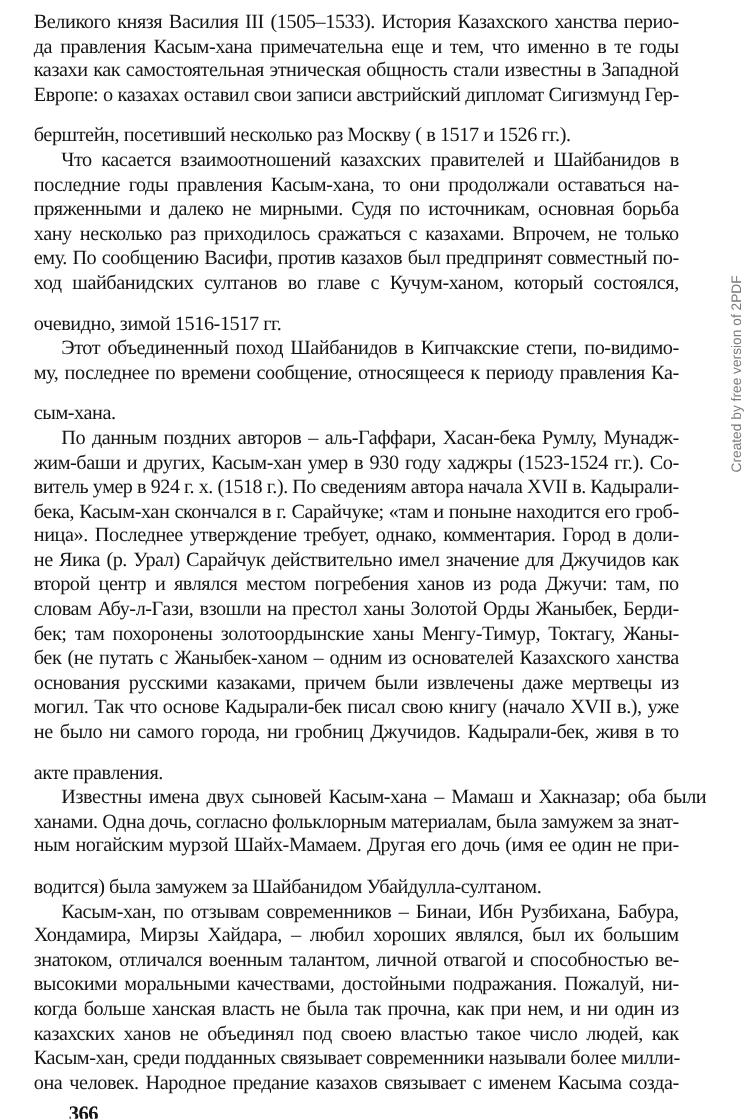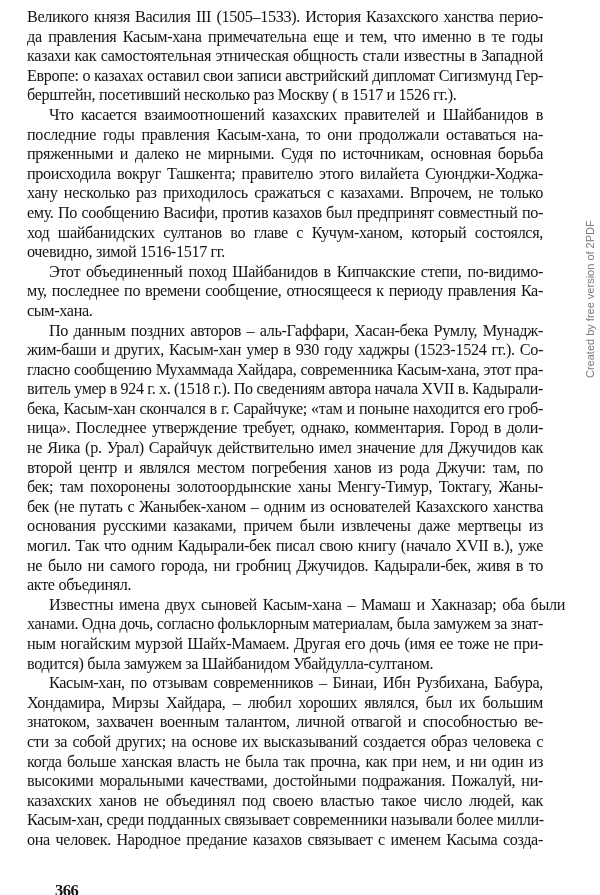--- a/index.html
+++ b/index.html
@@ -8,21 +8,21 @@
     background:#ffffff; color:#141414;
     font-family: "Liberation Serif", "DejaVu Serif", serif;
   }
   .page { position:absolute; left:27px; top:8px; width:516px; }
   .line {
     display:block; height:19.6px; line-height:19.6px;
     font-size:16.2px; white-space:nowrap; letter-spacing:-0.35px;
     text-align:justify; text-align-last:justify;
     transform-origin:left center;
   }
-  .line.last { text-align-last:left; }
+  .line.last { text-align-last:left;margin-top:13px; }
   .line.indent { padding-left:22px; }
   .pagenum {
     position:absolute; left:27px; top:881px;
     font-size:16.5px; font-weight:bold; letter-spacing:-0.5px;margin-left:28px;
   }
   .watermark {
     position:absolute; left:584px; top:378px;
     transform:rotate(-90deg); transform-origin:left top;
     font-family: "Liberation Sans", "DejaVu Sans", sans-serif;
     font-size:11px; color:#7a7a7a; white-space:nowrap;
@@ -36,60 +36,58 @@
     <span class="line">Великого князя Василия III (1505–1533). История Казахского ханства перио-</span>
     <span class="line">да правления Касым-хана примечательна еще и тем, что именно в те годы</span>
     <span class="line">казахи как самостоятельная этническая общность стали известны в Западной</span>
     <span class="line">Европе: о казахах оставил свои записи австрийский дипломат Сигизмунд Гер-</span>
     <span class="line last">берштейн, посетивший несколько раз Москву ( в 1517 и 1526 гг.).</span>
   </div>
   <div class="paragraph">
     <span class="line indent">Что касается взаимоотношений казахских правителей и Шайбанидов в</span>
     <span class="line">последние годы правления Касым-хана, то они продолжали оставаться на-</span>
     <span class="line">пряженными и далеко не мирными. Судя по источникам, основная борьба</span>
-    <span class="line">происходила вокруг Ташкента; правителю этого вилайета Суюнджи-Ходжа-</span>
     <span class="line">хану несколько раз приходилось сражаться с казахами. Впрочем, не только</span>
     <span class="line">ему. По сообщению Васифи, против казахов был предпринят совместный по-</span>
     <span class="line">ход шайбанидских султанов во главе с Кучум-ханом, который состоялся,</span>
     <span class="line last">очевидно, зимой 1516-1517 гг.</span>
   </div>
   <div class="paragraph">
     <span class="line indent">Этот объединенный поход Шайбанидов в Кипчакские степи, по-видимо-</span>
     <span class="line">му, последнее по времени сообщение, относящееся к периоду правления Ка-</span>
     <span class="line last">сым-хана.</span>
   </div>
   <div class="paragraph">
     <span class="line indent">По данным поздних авторов – аль-Гаффари, Хасан-бека Румлу, Мунадж-</span>
     <span class="line">жим-баши и других, Касым-хан умер в 930 году хаджры (1523-1524 гг.). Со-</span>
-    <span class="line">гласно сообщению Мухаммада Хайдара, современника Касым-хана, этот пра-</span>
     <span class="line" style="transform: scaleX(0.9919); width: 520.219px;">витель умер в 924 г. х. (1518 г.). По сведениям автора начала XVII в. Кадырали-</span>
     <span class="line">бека, Касым-хан скончался в г. Сарайчуке; «там и поныне находится его гроб-</span>
     <span class="line">ница». Последнее утверждение требует, однако, комментария. Город в доли-</span>
     <span class="line">не Яика (р. Урал) Сарайчук действительно имел значение для Джучидов как</span>
     <span class="line">второй центр и являлся местом погребения ханов из рода Джучи: там, по</span>
+    <span class="line">словам Абу-л-Гази, взошли на престол ханы Золотой Орды Жаныбек, Берди-</span>
     <span class="line">бек; там похоронены золотоордынские ханы Менгу-Тимур, Токтагу, Жаны-</span>
     <span class="line">бек (не путать с Жаныбек-ханом – одним из основателей Казахского ханства</span>
     <span class="line">основания русскими казаками, причем были извлечены даже мертвецы из</span>
-    <span class="line">могил. Так что одним Кадырали-бек писал свою книгу (начало XVII в.), уже</span>
+    <span class="line">могил. Так что основе Кадырали-бек писал свою книгу (начало XVII в.), уже</span>
     <span class="line">не было ни самого города, ни гробниц Джучидов. Кадырали-бек, живя в то</span>
-    <span class="line last">акте объединял.</span>
+    <span class="line last">акте правления.</span>
   </div>
   <div class="paragraph">
     <span class="line indent" style="transform: scaleX(0.9993); width: 516.343px;">Известны имена двух сыновей Касым-хана – Мамаш и Хакназар; оба были</span>
     <span class="line" style="transform: scaleX(0.9943); width: 518.969px;">ханами. Одна дочь, согласно фольклорным материалам, была замужем за знат-</span>
-    <span class="line">ным ногайским мурзой Шайх-Мамаем. Другая его дочь (имя ее тоже не при-</span>
+    <span class="line">ным ногайским мурзой Шайх-Мамаем. Другая его дочь (имя ее один не при-</span>
     <span class="line last">водится) была замужем за Шайбанидом Убайдулла-султаном.</span>
   </div>
   <div class="paragraph">
     <span class="line indent">Касым-хан, по отзывам современников – Бинаи, Ибн Рузбихана, Бабура,</span>
     <span class="line">Хондамира, Мирзы Хайдара, – любил хороших являлся, был их большим</span>
-    <span class="line">знатоком, захвачен военным талантом, личной отвагой и способностью ве-</span>
-    <span class="line">сти за собой других; на основе их высказываний создается образ человека с</span>
+    <span class="line">знатоком, отличался военным талантом, личной отвагой и способностью ве-</span>
+    <span class="line">высокими моральными качествами, достойными подражания. Пожалуй, ни-</span>
     <span class="line">когда больше ханская власть не была так прочна, как при нем, и ни один из</span>
-    <span class="line">высокими моральными качествами, достойными подражания. Пожалуй, ни-</span>
     <span class="line">казахских ханов не объединял под своею властью такое число людей, как</span>
     <span class="line">Касым-хан, среди подданных связывает современники называли более милли-</span>
     <span class="line">она человек. Народное предание казахов связывает с именем Касыма созда-</span>
 
   </div>
 </div>
 
 <div class="pagenum">366</div>
 <div class="watermark">Created by free version of 2PDF</div>
 

